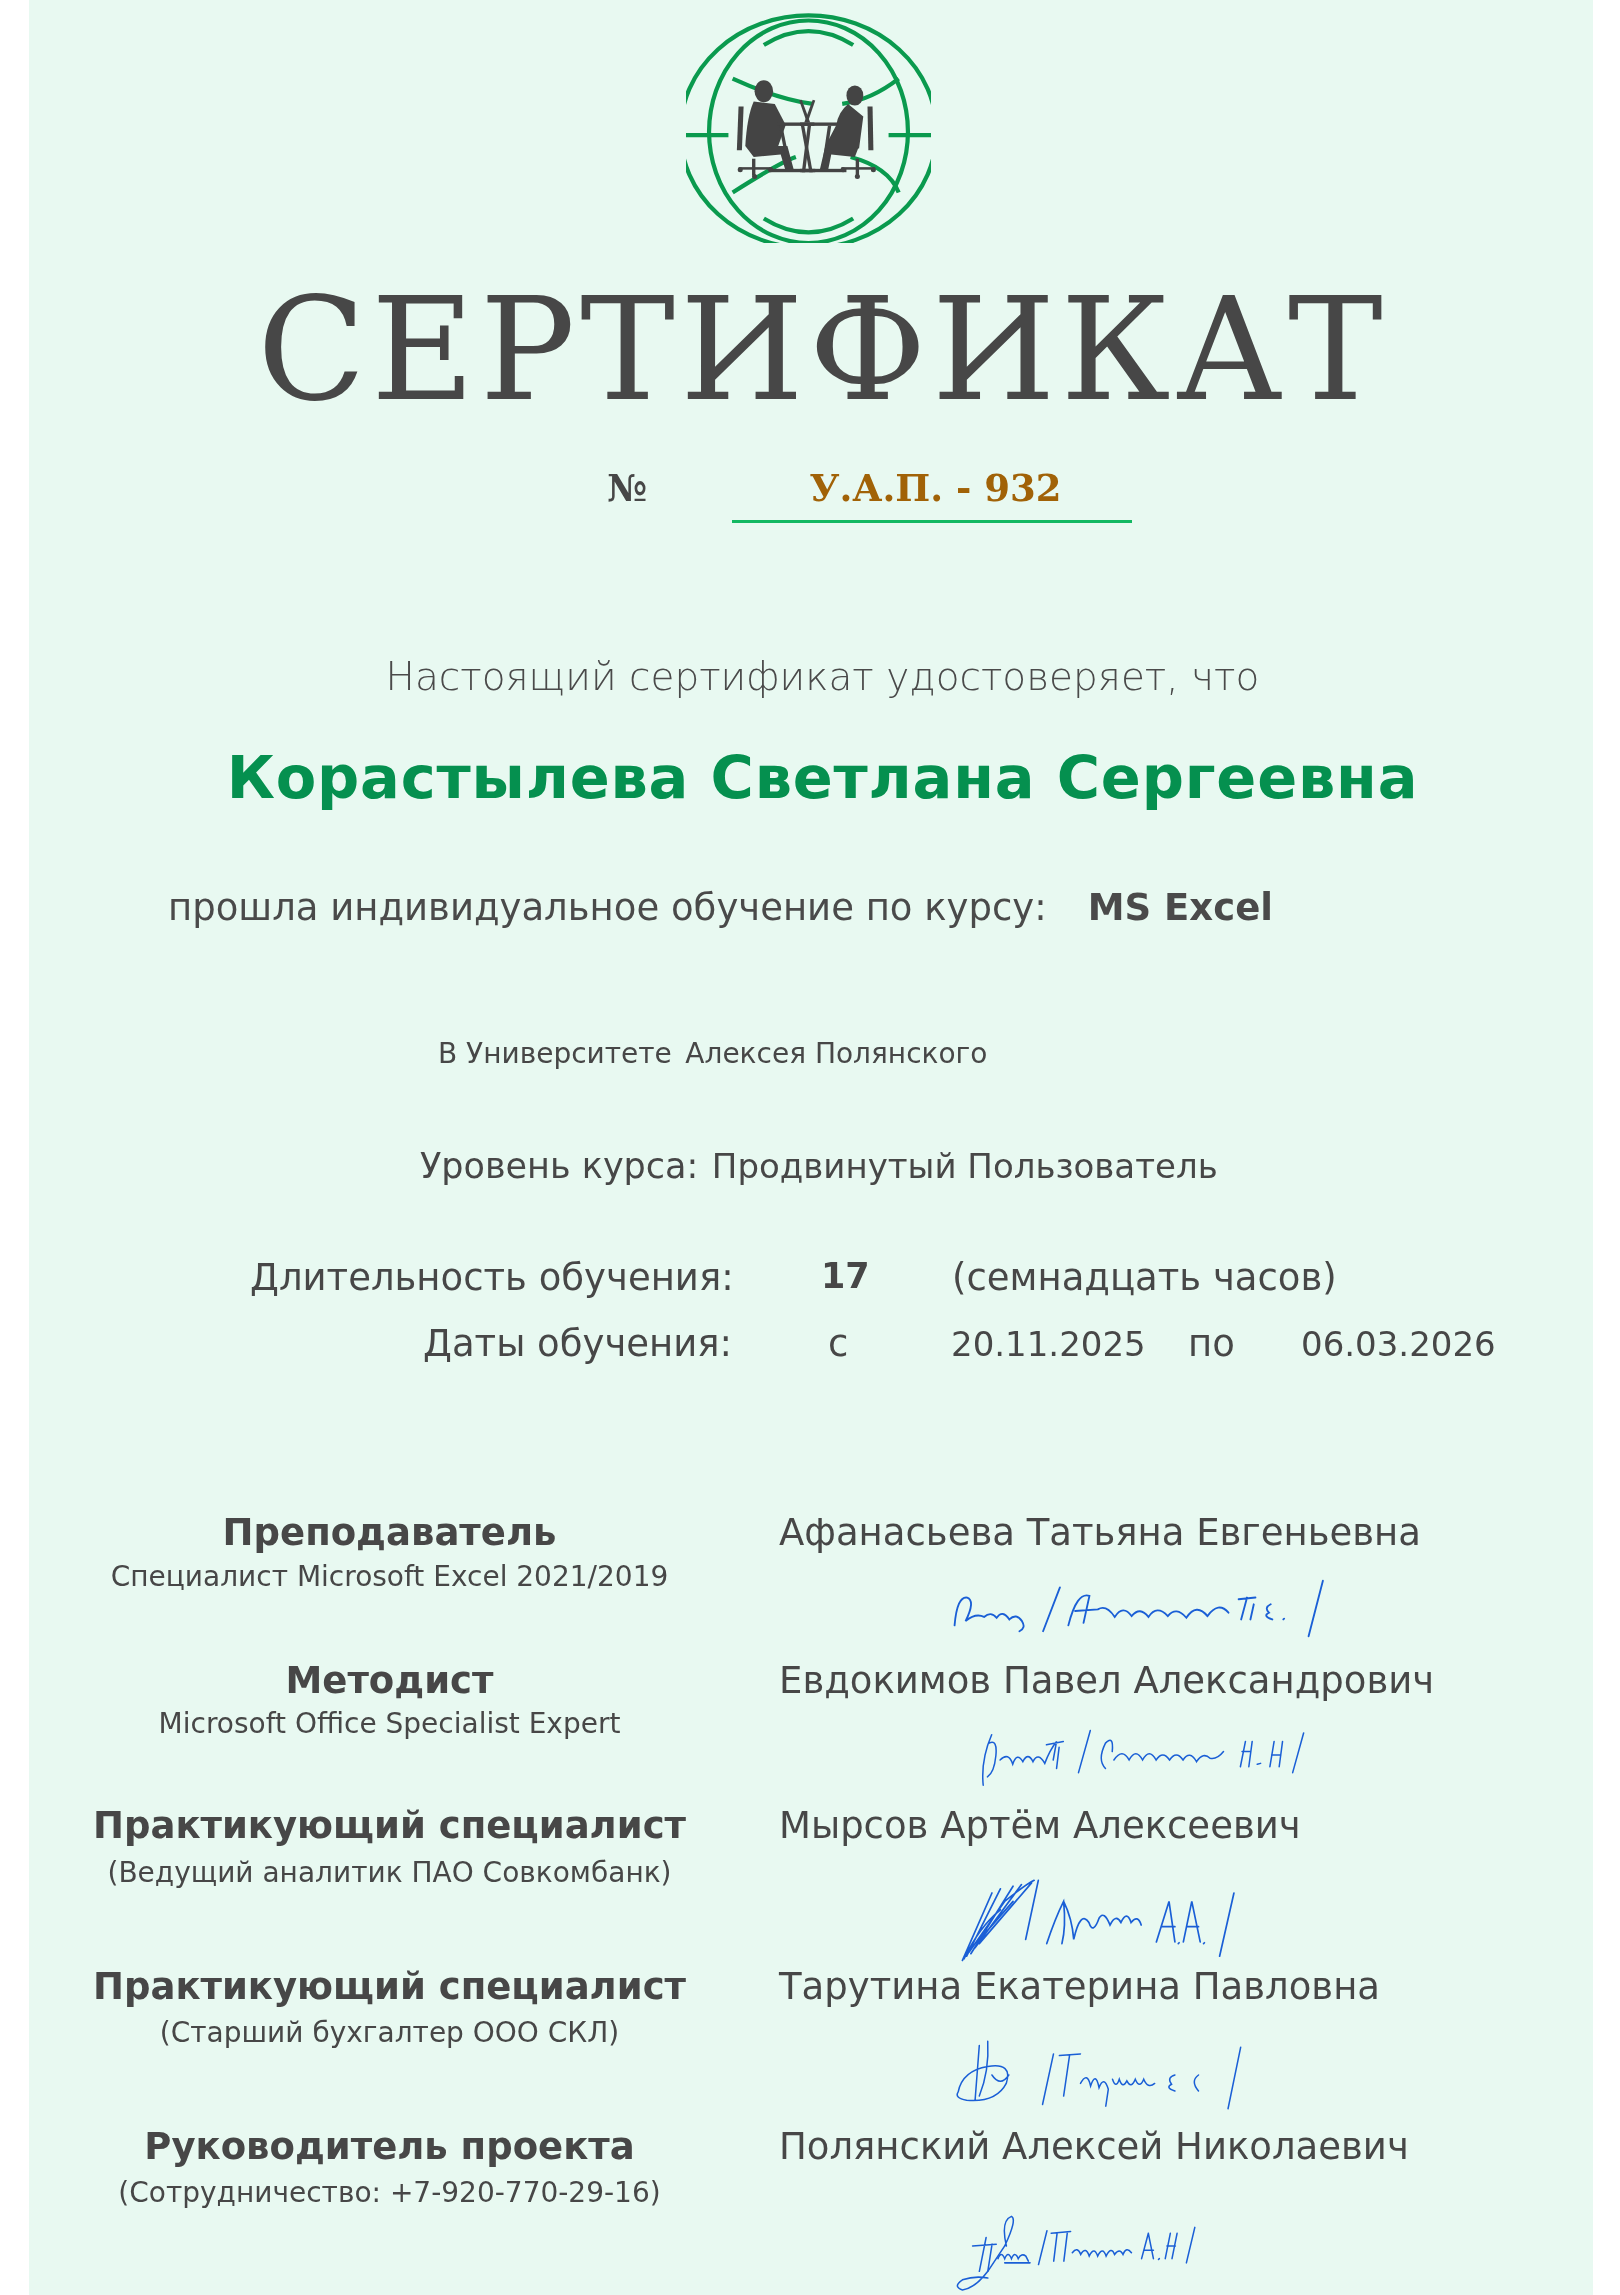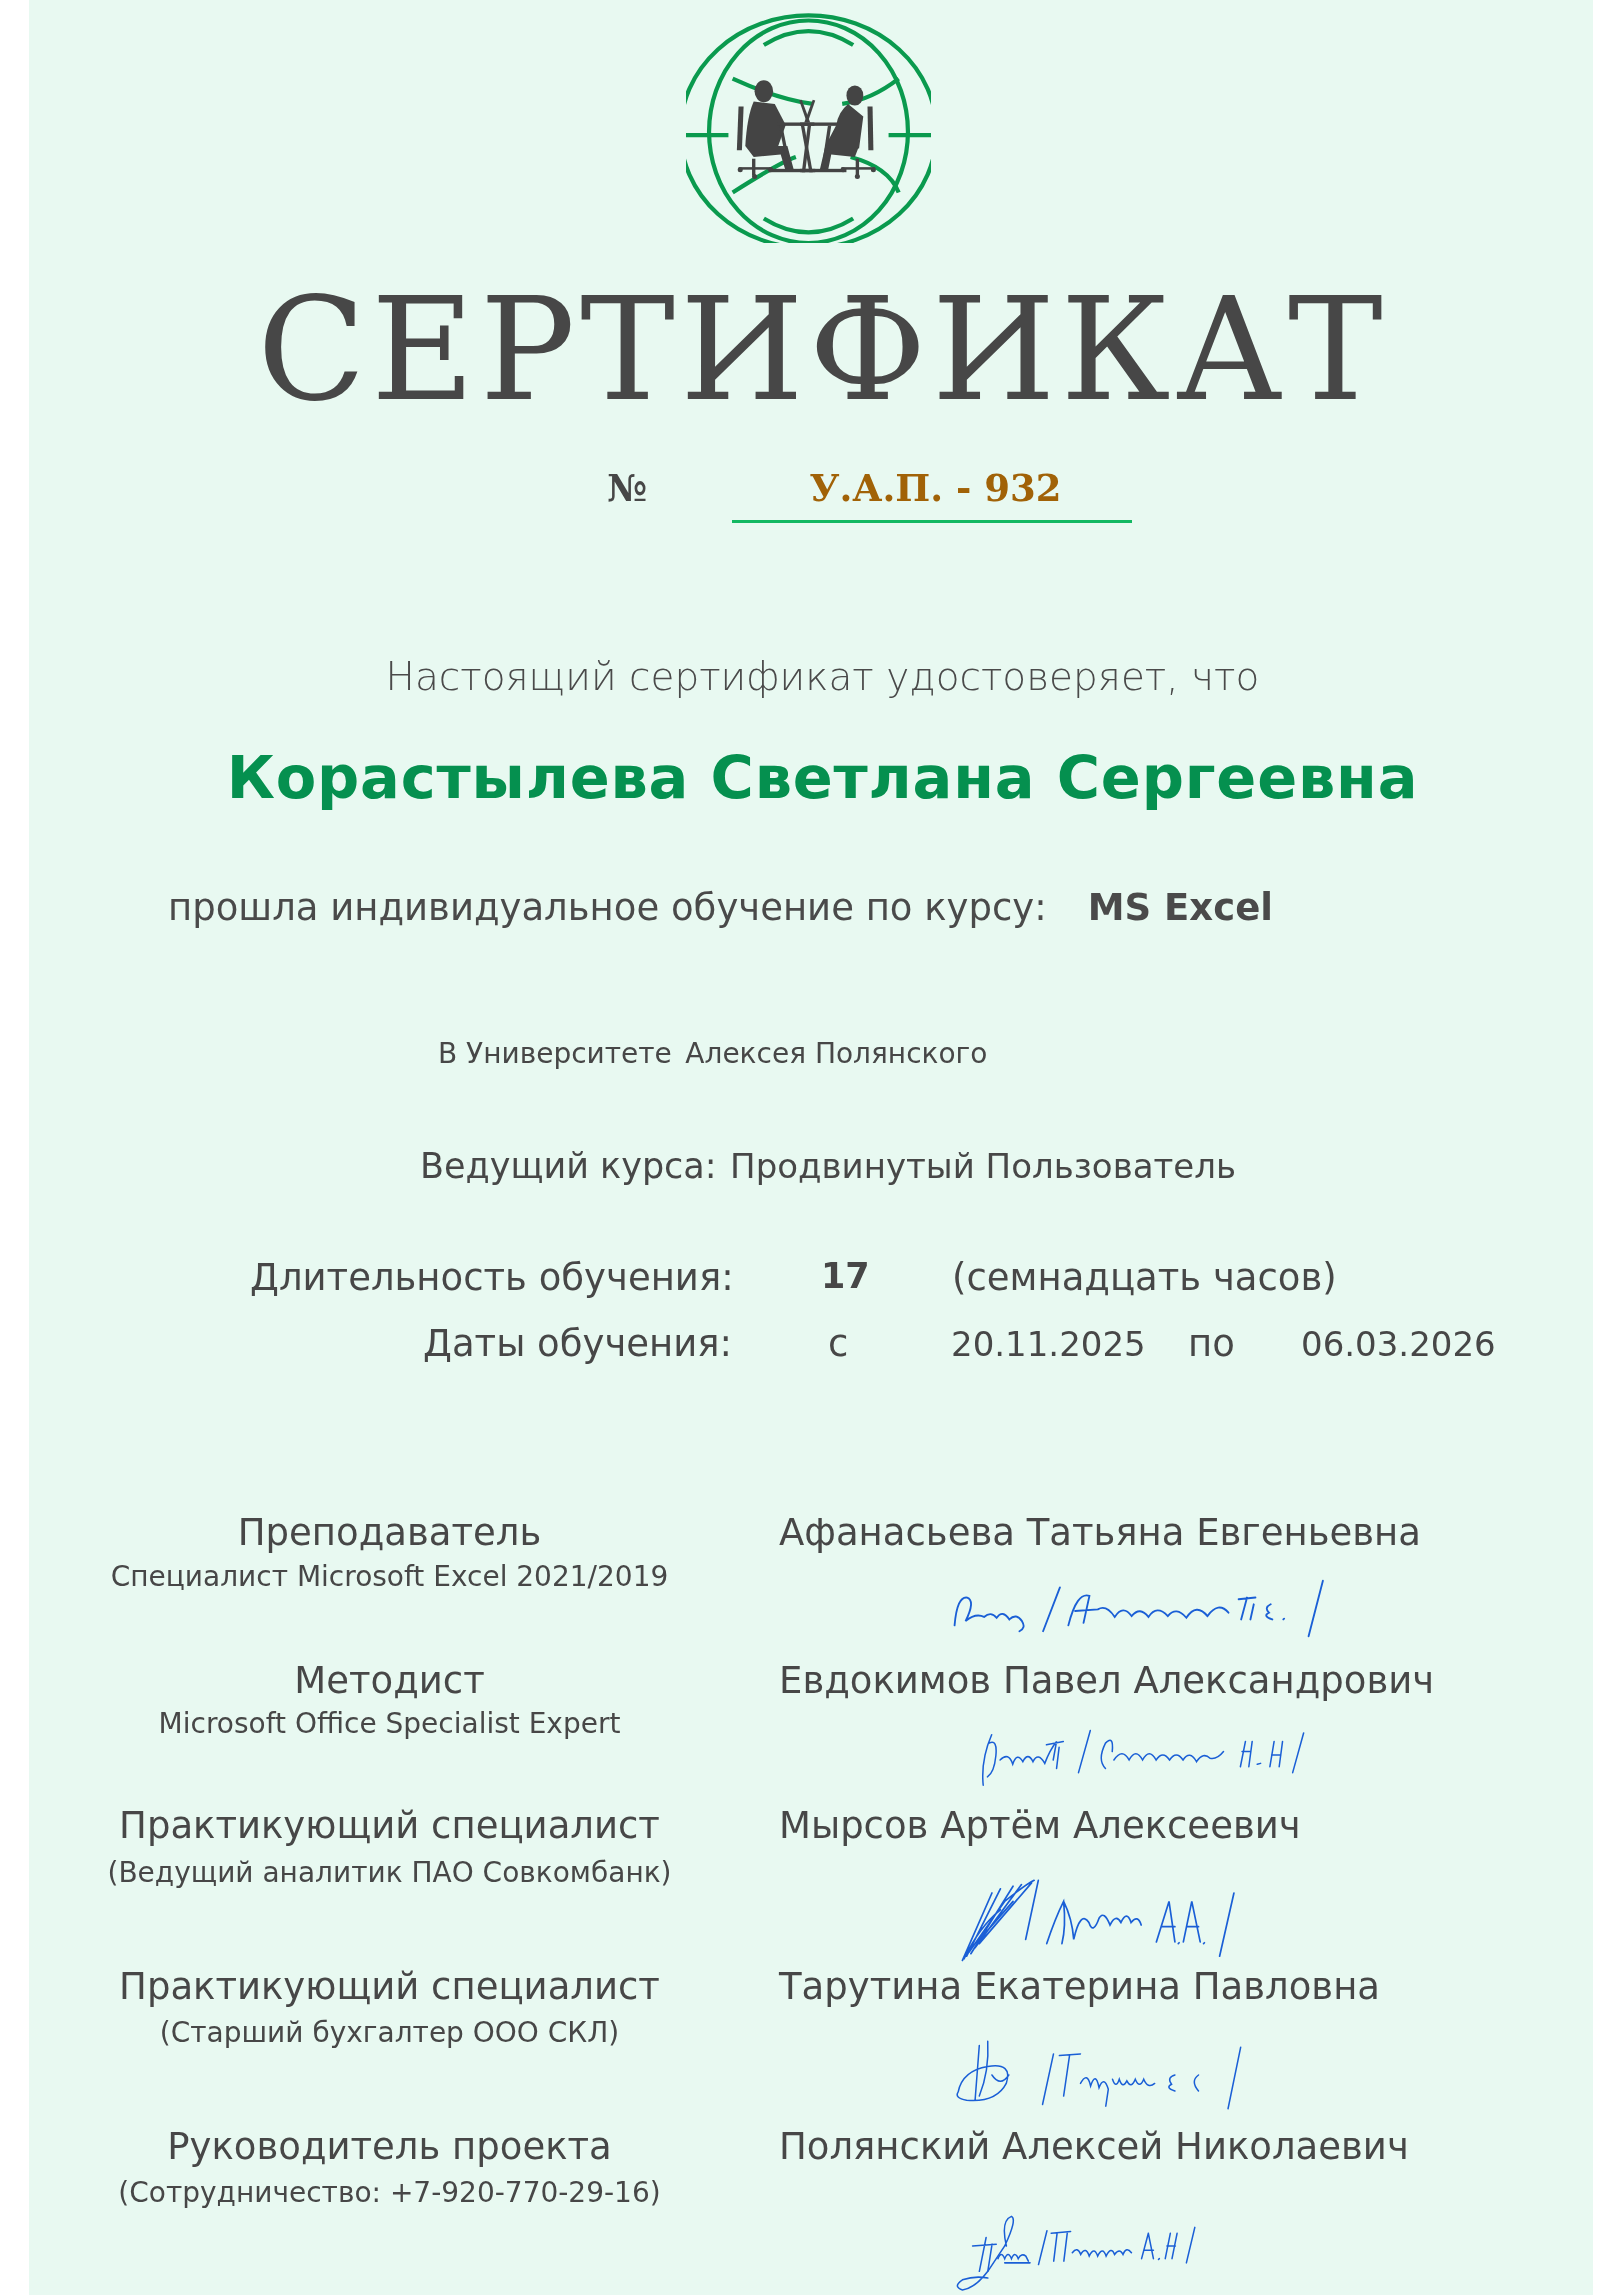--- a/index.html
+++ b/index.html
@@ -40,21 +40,21 @@
   .dur-label { left: 238px; top: 1256px; font-size: 37px; }
   .dur-value { left: 809px; top: 1256px; font-size: 35px; font-weight: bold; }
   .dur-text { left: 940px; top: 1256px; font-size: 37px; }
 
   .dates-label { left: 411px; top: 1322px; font-size: 37px; }
   .dates-from { left: 816px; top: 1322px; font-size: 37px; }
   .dates-start { left: 939px; top: 1324px; font-size: 34px; }
   .dates-to { left: 1176px; top: 1322px; font-size: 37px; }
   .dates-end { left: 1289px; top: 1324px; font-size: 34px; }
 
-  .role-title { left: 0; width: 755px; text-align: center; font-size: 37px; }
+  .role-title { left: 0; width: 755px; text-align: center; font-size: 37px; font-weight: bold; }
   .role-sub { left: 0; width: 755px; text-align: center; font-size: 28px; }
   .person { left: 767px; font-size: 37px; }
   .sig { position: absolute; }
   .sig svg { display: block; }
 </style>
 </head>
 <body>
 
 <div class="page"></div>
 
@@ -116,21 +116,21 @@
 <div class="abs center fullname">Корастылева Светлана Сергеевна</div>
 <div class="abs course-line">
   <span>прошла индивидуальное обучение по курсу:</span><span class="course-value">MS Excel</span>
 </div>
 
 <div class="abs uni">
   <span>В Университете</span><span class="uni-name">Алексея Полянского</span>
 </div>
 
 <div class="abs level">
-  <span>Ведущий курса:</span><span class="level-value">Продвинутый Пользователь</span>
+  <span>Уровень курса:</span><span class="level-value">Продвинутый Пользователь</span>
 </div>
 
 <div class="abs dur-label">Длительность обучения:</div>
 <div class="abs dur-value">17</div>
 <div class="abs dur-text">(семнадцать часов)</div>
 
 <div class="abs dates-label">Даты обучения:</div>
 <div class="abs dates-from">с</div>
 <div class="abs dates-start">20.11.2025</div>
 <div class="abs dates-to">по</div>

